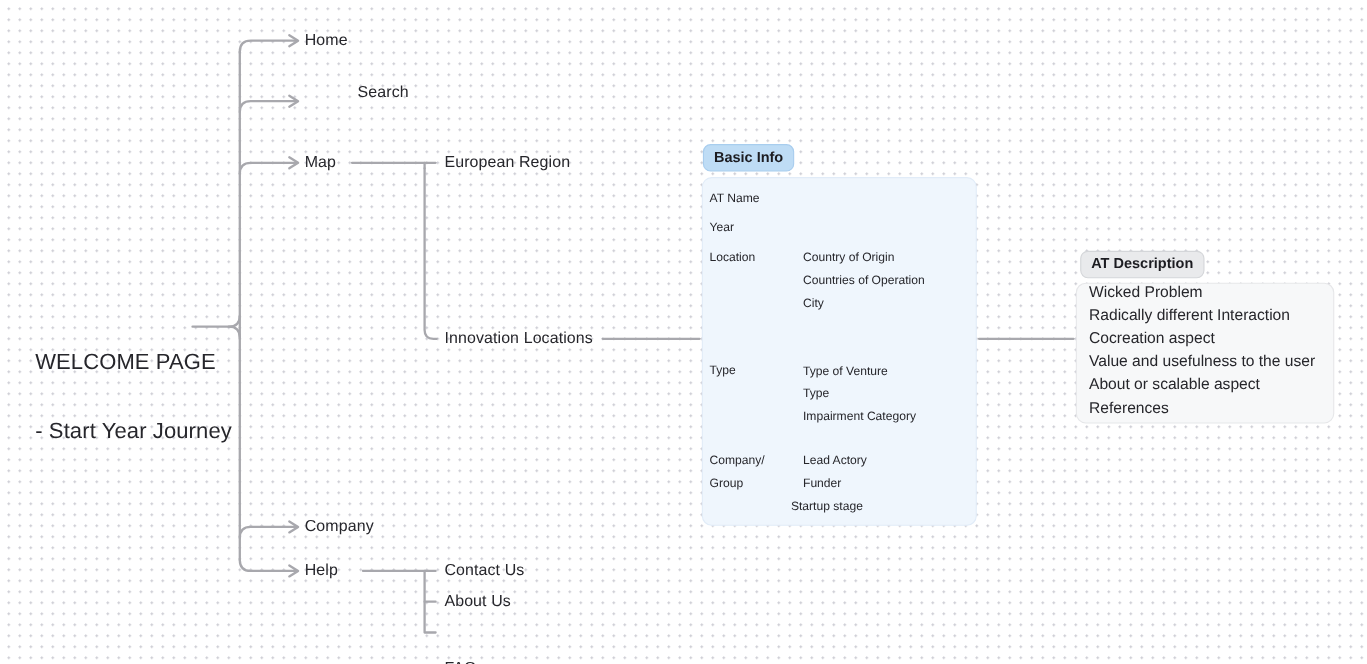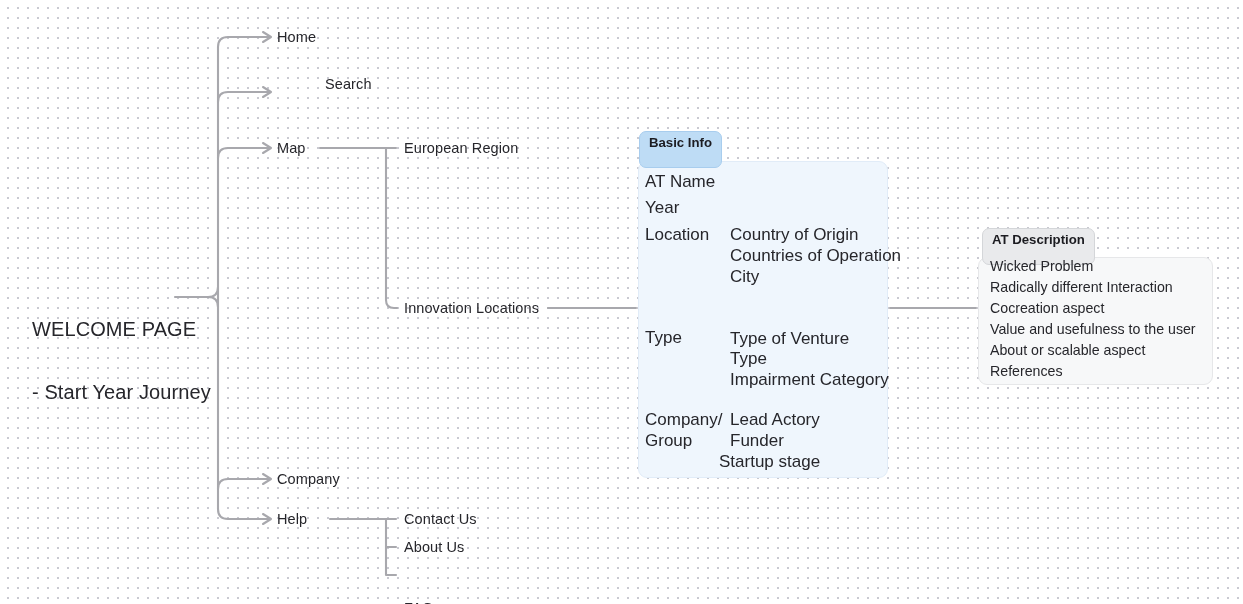--- a/index.html
+++ b/index.html
@@ -53,21 +53,21 @@
   .panel {
     position: absolute;
     border-radius: 9px;
     box-sizing: border-box;
   }
   .panel-badge {
     position: absolute;
     font-size: 13.2px;
     font-weight: bold;
     color: #1c1c21;
-    padding: 3px 9px 16px 9px;
+    padding: 3px 9px 4px 9px;
     border-radius: 7px;
     white-space: nowrap;
     line-height: 16px;
   }
 
   
   #basic-info-panel {
     left: 638px;
     top: 161px;
     width: 250px;
@@ -76,21 +76,21 @@
     border: 1px solid #e1ecf8;
   }
   #basic-info-badge {
     left: 639px;
     top: 131px;
     background: #bedcf5;
     border: 1px solid #a8cdee;
   }
   .bi-row {
     position: absolute;
-    font-size: 17px;
+    font-size: 11px;
     color: #26262b;
     line-height: 21px;
     white-space: pre;
   }
   .bi-key { left: 645px; }
   .bi-val { left: 730px; }
 
   
   #at-desc-panel {
     left: 978px;

